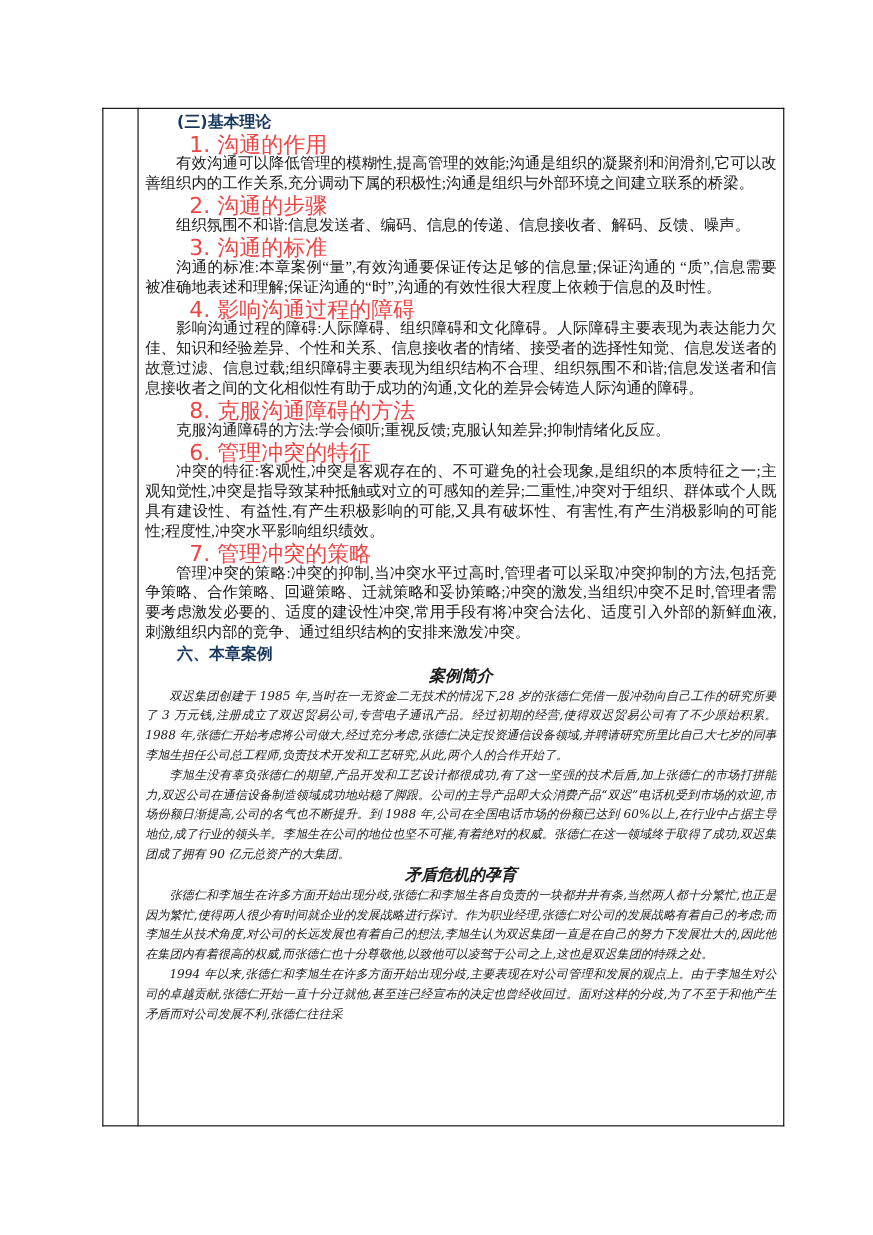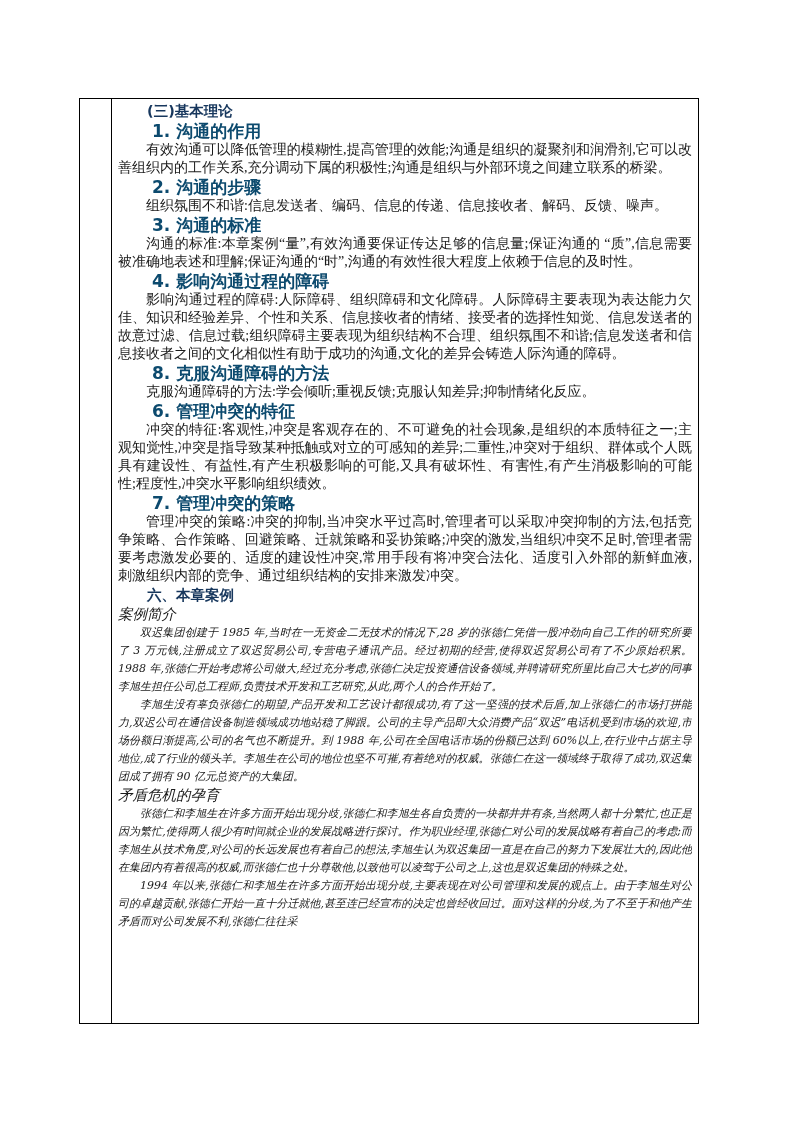--- a/index.html
+++ b/index.html
@@ -7,21 +7,21 @@
     width:794px;height:1123px;
     background:#ffffff;
     font-family:"DejaVu Serif","Liberation Serif",serif;
     color:var(--text-color,#1a1a1a);
     position:relative;
     overflow:hidden;
   }
   .page{position:absolute;left:0;top:0;width:794px;height:1123px;background:#fff;}
   table.doc-table{
     position:absolute;
-    left:79px;top:98px;
+    left:93px;top:98px;
     width:620px;
     border-collapse:collapse;
     table-layout:fixed;
   }
   table.doc-table, table.doc-table td{
     border:1.5px solid var(--border-color,#000);
   }
   td.gutter-cell{width:31px;padding:0;}
   td.content-cell{
     vertical-align:top;
@@ -33,43 +33,43 @@
   .h-blue{
     color:var(--heading-blue,#17375d);
     font-weight:bold;
     font-family:"DejaVu Sans","Liberation Sans",sans-serif;
     font-size:14.5px;
     line-height:20px;
     text-indent:2em;
     text-align:justify;
   }
   .h-num{
-    color:#0c4a6e;
-    font-weight:bold;
+    color:#ef4444;
+    font-weight:normal;
     font-family:"DejaVu Sans","Liberation Sans",sans-serif;
-    font-size:17px;
+    font-size:20px;
     line-height:20px;
     text-indent:2em;
     text-align:justify;
   }
   .para{
     font-size:14px;
     line-height:18px;
     text-indent:2em;
     text-align:justify;
     margin:0;
     font-family:Liberation Serif, serif;
   }
   .case-h{
-    font-weight:normal;
+    font-weight:bold;
     font-style:italic;
     font-size:14.5px;
     line-height:19px;
     text-indent:0;
-    text-align:left;
+    text-align:center;
     margin:0;
   }
   .case-para{
     font-style:italic;
     font-size:11px;
     line-height:18px;
     text-indent:2em;
     text-align:justify;
     margin:0;
   }

